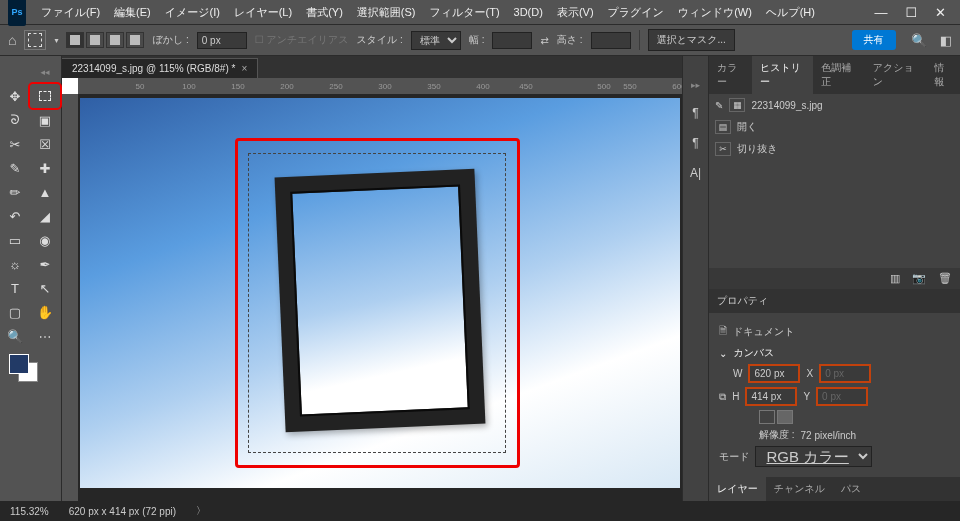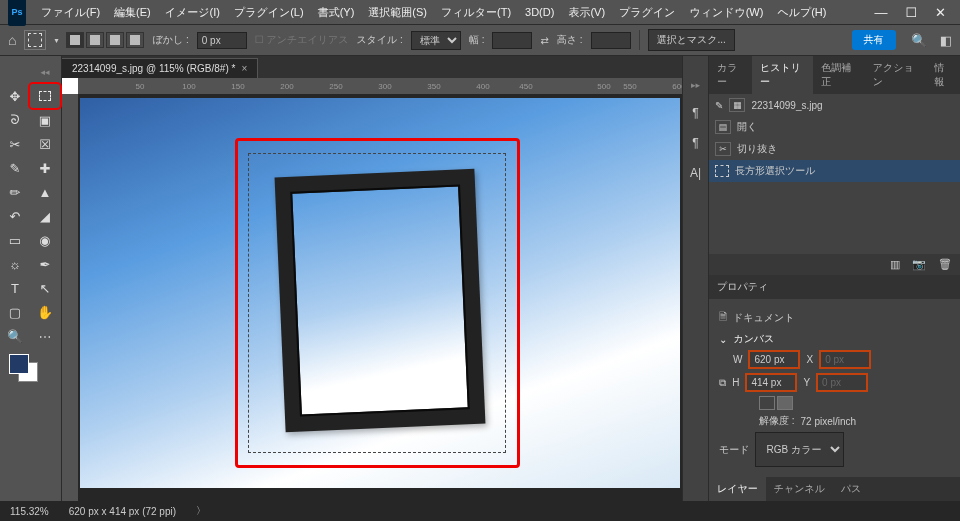--- a/index.html
+++ b/index.html
@@ -70,37 +70,37 @@
 .plist .row { display: flex; align-items: center; padding: 4px 6px; gap: 6px; }
 .plist .row.active { background: #2d4a6a; }
 .plist .ico { width: 16px; height: 14px; display: inline-flex; align-items: center; justify-content: center; border: 1px solid #666; font-size: 9px; }
 .plist .marq { width: 14px; height: 12px; border: 1px dashed #ccc; }
 .pbar { display: flex; justify-content: flex-end; gap: 12px; padding: 4px 8px; background: #383838; font-size: 11px; }
 .phead { padding: 5px 8px; background: #323232; }
 .pbody { padding: 6px 10px; }
 .prow { display: flex; align-items: center; gap: 6px; margin: 4px 0; }
 .prow input { background: #3a3a3a; border: 2px solid #c2410c; color: #ccc; font-size: 10px; padding: 2px 4px; width: 52px; }
 .prow input[disabled]{ color:#666; }
-.prow select { background: #3a3a3a; border: 1px solid #222; color: #ccc; font-size: 10px; padding: 10px 6px; }
+.prow select { background: #3a3a3a; border: 1px solid #222; color: #ccc; font-size: 15px; padding: 0 6px; text-decoration: underline; }
 .orient { display: flex; gap: 2px; }
 .orient span { width: 16px; height: 14px; border: 1px solid #777; display: inline-block; }
 .orient span.act { background: #666; }
 
 
 #status { height: 20px; background: #262626; color: #ccc; font-size: 10px; display: flex; align-items: center; padding: 0 10px; gap: 20px; }
 </style>
 </head>
 <body>
 
 <div id="menubar">
   <div class="ps">Ps</div>
   <span class="item">ファイル(F)</span>
   <span class="item">編集(E)</span>
   <span class="item">イメージ(I)</span>
-  <span class="item">プラグイン(L)</span>
+  <span class="item">レイヤー(L)</span>
   <span class="item">書式(Y)</span>
   <span class="item">選択範囲(S)</span>
   <span class="item">フィルター(T)</span>
   <span class="item">3D(D)</span>
   <span class="item">表示(V)</span>
   <span class="item">プラグイン</span>
   <span class="item">ウィンドウ(W)</span>
   <span class="item">ヘルプ(H)</span>
   <div class="winctrl">
     <span>—</span>
@@ -265,24 +265,20 @@
           <span>22314099_s.jpg</span>
         </div>
       <div class="row">
           <span class="ico">▤</span>
           <span>開く</span>
         </div>
       <div class="row">
           <span class="ico">✂</span>
           <span>切り抜き</span>
         </div>
-      <div class="row active">
-          <span class="marq"></span>
-          <span>長方形選択ツール</span>
-        </div>
     </div>
     <div style="flex:1"></div>
     <div class="pbar">
       <span>▥</span>
       <span>📷</span>
       <span>🗑</span>
     </div>
 
     <div class="phead">プロパティ</div>
     <div class="pbody">

